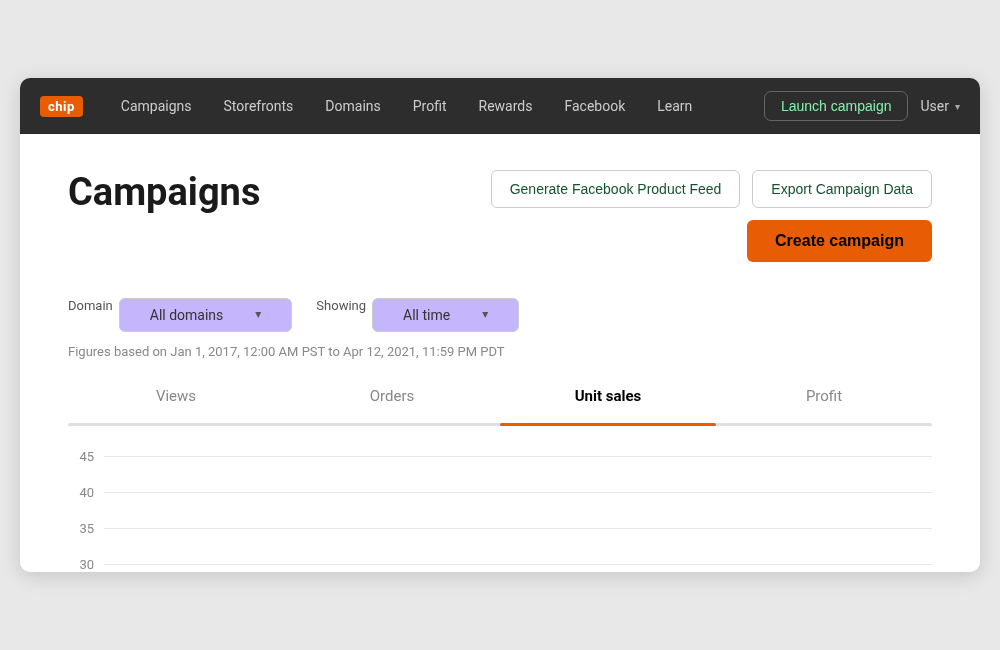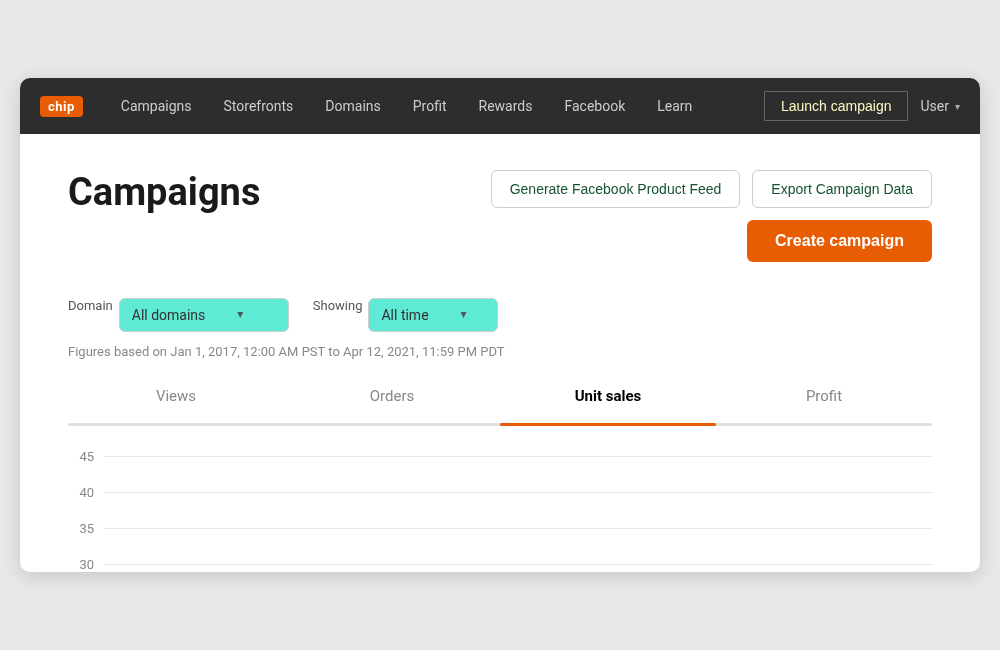--- a/index.html
+++ b/index.html
@@ -63,24 +63,24 @@
     }
     .nav-right {
       display: flex;
       align-items: center;
       gap: 12px;
       margin-left: auto;
     }
     .nav-launch-btn {
       background: transparent;
       border: 1.5px solid #666;
-      color: #fef9c3;
+      color: #86efac;
       font-size: 14px;
       padding: 6px 16px;
-      border-radius: 1px;
+      border-radius: 7px;
       cursor: pointer;
       white-space: nowrap;
     }
     .nav-user {
       display: flex;
       align-items: center;
       gap: 6px;
       color: #ccc;
       font-size: 14px;
       cursor: pointer;
@@ -122,21 +122,21 @@
       color: #14532d;
       font-size: 14px;
       padding: 10px 18px;
       border-radius: 6px;
       cursor: pointer;
       white-space: nowrap;
     }
     .btn-create {
       background: #e85d04;
       border: none;
-      color: #ffffff;
+      color: #000000;
       font-size: 16px;
       font-weight: 600;
       padding: 12px 28px;
       border-radius: 6px;
       cursor: pointer;
       white-space: nowrap;
     }
     
     .filters {
       display: flex;
@@ -151,24 +151,24 @@
     }
     .filter-label {
       font-size: 13px;
       color: #555;
     }
     .filter-select {
       display: flex;
       align-items: flex-start;
       border: 1.5px solid #ccc;
       border-radius: 6px;
-      padding: 8px 12px;
+      padding: 8px 30px;
       font-size: 14px;
       color: #333;
-      background: #5eead4;
+      background: #c4b5fd;
       cursor: pointer;
       gap: 32px;
       min-width: 170px;
     }
     .filter-select .select-chevron {
       color: #555;
       font-size: 12px;
     }
     .filter-select-showing {
       min-width: 130px;

